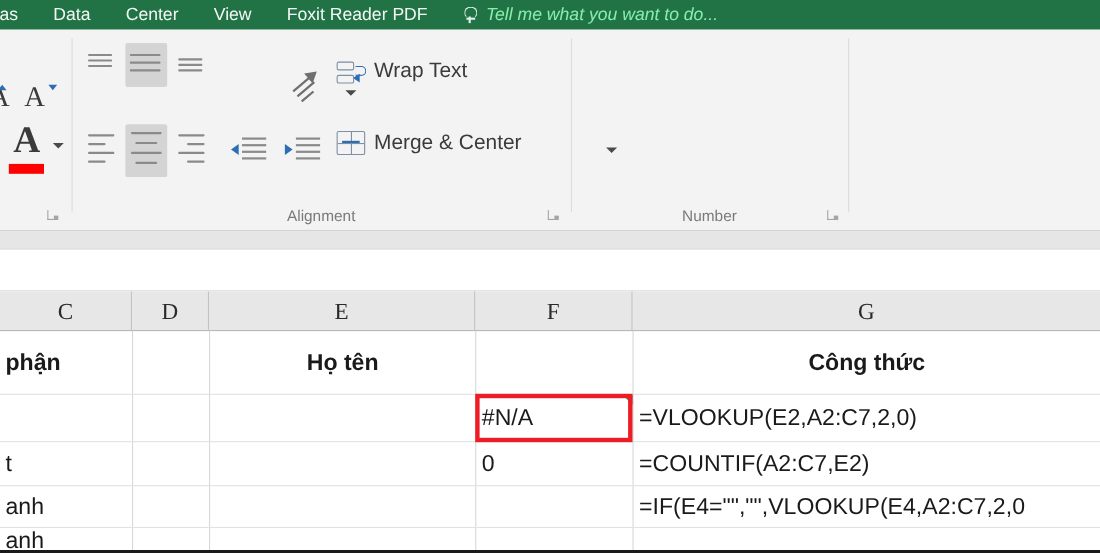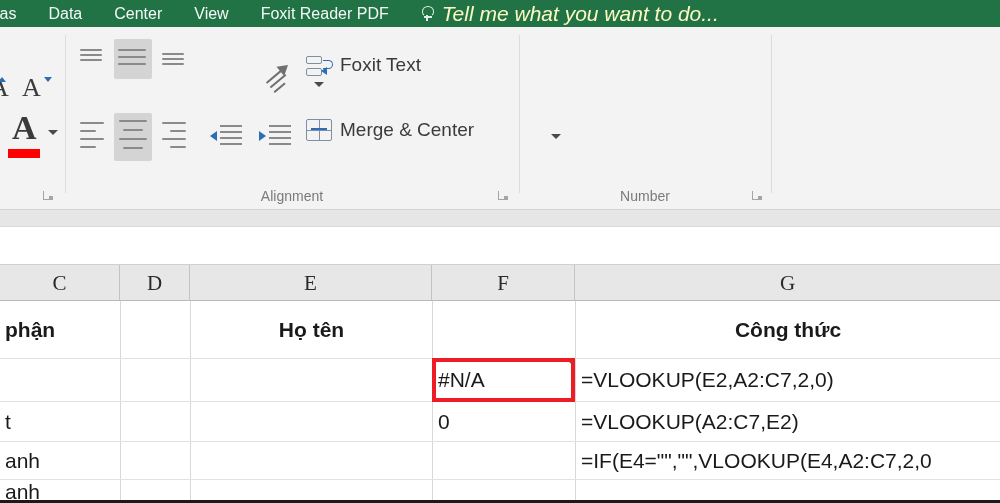--- a/index.html
+++ b/index.html
@@ -22,21 +22,21 @@
     color: #ffffff;
     font-size: 16px;
     padding: 0 16px;
     white-space: nowrap;
     line-height: 27px;
     opacity: .95;
   }
   .tab.clipped { padding-left: 0; margin-left: -4px; }
   .tellme {
     display: flex; align-items: center; gap: 7px;
-    margin-left: 16px; color: #fef9c3; font-size: 21px; font-style: italic;
+    margin-left: 16px; color: #86efac; font-size: 16px; font-style: italic;
     white-space: nowrap;
   }
   .bulb { width: 14px; height: 16px; position: relative; flex: 0 0 auto; }
   .bulb .b-top {
     position: absolute; left: 1px; top: 0; width: 12px; height: 11px;
     border: 1.6px solid #dfeee6; border-radius: 50% 50% 45% 45%;
     border-bottom-color: transparent;
   }
   .bulb .b-stem {
     position: absolute; left: 5.5px; top: 9px; width: 2px; height: 6px;
@@ -319,21 +319,21 @@
         <i style="left:13px; top:14px; width:22px;"></i>
           <i style="left:13px; top:20px; width:22px;"></i>
       </div>
 
       <div style="position:absolute; left:240px; top:28px;">
         <span class="wrapicon" style="position:relative; display:inline-block; vertical-align:middle;">
           <span class="box" style="left:0; top:1px; width:16px; height:8px;"></span>
           <span class="box" style="left:0; top:13px; width:16px; height:8px;"></span>
           <span class="hook"></span><span class="hookarr"></span>
         </span>
-        <span class="cmdtext" style="left:34px; top:-1px;">Foxit Text</span>
+        <span class="cmdtext" style="left:34px; top:-1px;">Wrap Text</span>
       </div>
 
       <div style="position:absolute; left:240px; top:92px;">
         <span class="cellicon" style="position:relative; display:inline-block; vertical-align:middle;">
           <span class="cross-h"></span><span class="cross-v"></span><span class="dart"></span>
         </span>
         <span class="cmdtext" style="left:34px; top:0px;">Merge &amp; Center</span>
       </div>
       <span class="caret-dark" style="left:485px; top:107px;"></span>
 
@@ -385,21 +385,21 @@
 
       <div class="cell left" style="left:0px;   top:58px; width:120px; height:42px;"></div>
       <div class="cell" style="left:121px; top:58px; width:69px;  height:42px;"></div>
       <div class="cell left" style="left:433px; top:58px; width:142px; height:42px;">#N/A</div>
       <div class="cell left" style="left:576px; top:58px; width:424px; height:42px;">=VLOOKUP(E2,A2:C7,2,0)</div>
 
       <div class="cell left" style="left:0px;   top:101px; width:120px; height:39px;">t</div>
       <div class="cell" style="left:121px; top:101px; width:69px;  height:39px;"></div>
       <div class="cell left" style="left:191px; top:101px; width:241px; height:39px;"></div>
       <div class="cell left" style="left:433px; top:101px; width:142px; height:39px;">0</div>
-      <div class="cell left" style="left:576px; top:101px; width:424px; height:39px;">=VLOOKUP(A2:C7,E2)</div>
+      <div class="cell left" style="left:576px; top:101px; width:424px; height:39px;">=COUNTIF(A2:C7,E2)</div>
 
       <div class="cell left" style="left:0px;   top:141px; width:120px; height:37px;">anh</div>
       <div class="cell" style="left:121px; top:141px; width:69px;  height:37px;"></div>
       <div class="cell left" style="left:191px; top:141px; width:241px; height:37px;"></div>
       <div class="cell left" style="left:433px; top:141px; width:142px; height:37px;"></div>
       <div class="cell left" style="left:576px; top:141px; width:424px; height:37px;">=IF(E4="","",VLOOKUP(E4,A2:C7,2,0</div>
 
       <div class="cell left" style="left:0px;   top:179px; width:120px; height:23px;">anh</div>
       <div class="cell" style="left:121px; top:179px; width:69px;  height:23px;"></div>
       <div class="cell left" style="left:191px; top:179px; width:241px; height:23px;"></div>

